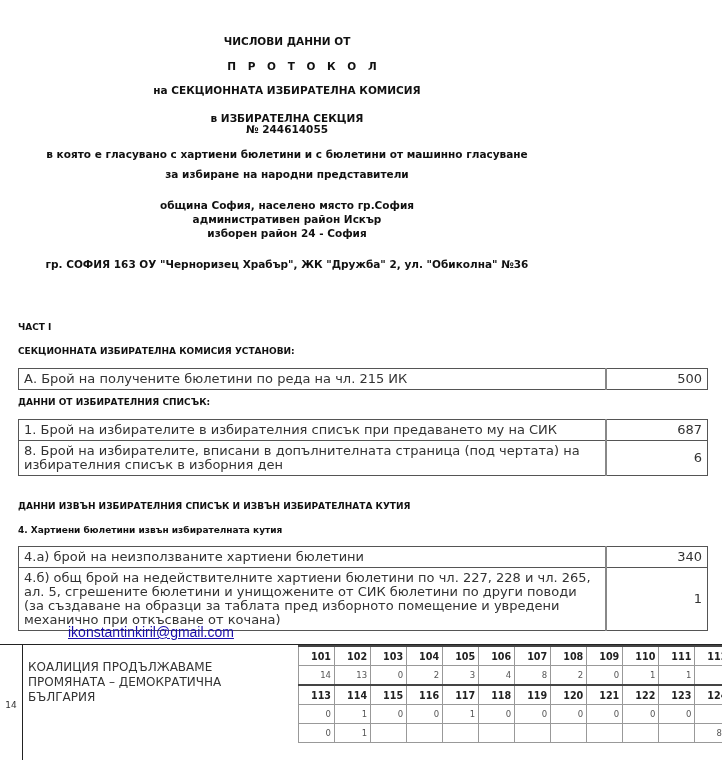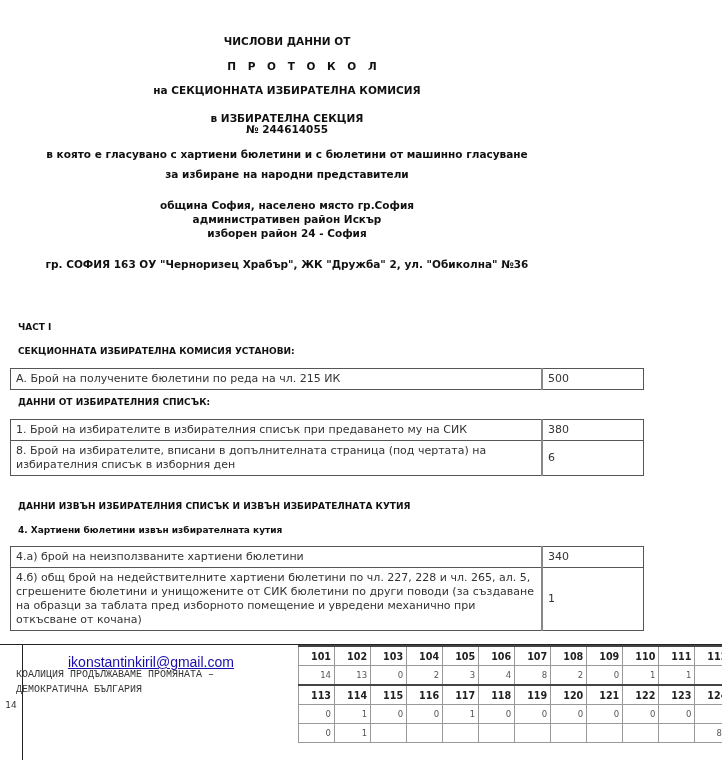--- a/index.html
+++ b/index.html
@@ -2,32 +2,32 @@
 <html><head>
   <meta charset="utf-8">
   <style>
     html, body { margin: 0; padding: 0; background: #ffffff; }
     body { width: 722px; height: 760px; position: relative; overflow: hidden;
            font-family: "DejaVu Sans", "Liberation Sans", sans-serif; color: #111; }
     .hdr { position: absolute; left: 0; width: 574px; text-align: center;
            font-weight: bold; font-size: 10.5px; line-height: 14px; color: #111; }
     .hdr.spaced { letter-spacing: 4px; padding-left: 17px; }
     .sec { position: absolute; left: 18px; font-weight: bold; font-size: 9px; color: #111; }
-    table.pt { position: absolute; left: 10px; width: 634px; border-collapse: collapse;
-               font-size: 11px; color: #333; }
+    table.pt { position: absolute; left: 18px; width: 690px; border-collapse: collapse;
+               font-size: 13px; color: #333; }
     table.pt td { border: 1px solid #555; padding: 3px 5px; line-height: 14px; vertical-align: middle; }
-    table.pt td.val { width: 90px; text-align: left; border-left: 2px solid #888; margin-top: 23px; }
+    table.pt td.val { width: 90px; text-align: right; border-left: 2px solid #888; margin-top: 23px; }
     .email { position: absolute; left: 68px; top: 624px; font-family: "Liberation Sans", sans-serif;
-             font-size: 14px; color: #1a0dab; text-decoration: underline; cursor: pointer; margin-top: 30px; }
+             font-size: 14px; color: #1a0dab; text-decoration: underline; cursor: pointer; }
     .votes { position: absolute; left: 0; top: 644px; width: 722px; height: 120px;
              border-top: 1px solid #222; }
     .num { position: absolute; left: 0; top: 0; width: 22px; height: 120px; border-right: 1px solid #222;
            font-size: 9px; color: #333; display: flex; align-items: center; justify-content: center; }
-    .party { position: absolute; left: 16px; top: 17px; width: 260px; font-size: 10px;
-             line-height: 15px; color: #333; display: flex; align-items: center; height: 40px; font-family: Liberation Mono, monospace; }
+    .party { position: absolute; left: 28px; top: 17px; width: 260px; font-size: 12px;
+             line-height: 15px; color: #333; display: flex; align-items: center; height: 40px; }
     table.vg { position: absolute; left: 298px; top: 0; border-collapse: collapse; }
     table.vg td { width: 33px; height: 18px; border: 1px solid #999; padding: 0 3px; font-size: 8.5px; }
     table.vg tr.h td { font-weight: bold; font-size: 9.6px; text-align: center; color: #222; border-top: 2px solid #444; padding-left: 12px; }
     table.vg tr.v td { text-align: right; color: #555; }
   </style>
 </head>
 <body>
 
 <div class="hdr" style="top:34px">ЧИСЛОВИ ДАННИ ОТ</div>
 <div class="hdr spaced" style="top:59px">П Р О Т О К О Л</div>
@@ -52,21 +52,21 @@
   </tr>
 </tbody>
   </table>
 
 <div class="sec" style="top:397px">ДАННИ ОТ ИЗБИРАТЕЛНИЯ СПИСЪК:</div>
 
 <table class="pt" style="top:419px">
   <tbody>
       <tr>
     <td>1. Брой на избирателите в избирателния списък при предаването му на СИК</td>
-    <td class="val">380</td>
+    <td class="val">687</td>
   </tr>
   <tr>
     <td>8. Брой на избирателите, вписани в допълнителната страница (под чертата) на избирателния списък в изборния ден</td>
     <td class="val">6</td>
   </tr>
 </tbody>
   </table>
 
 <div class="sec" style="top:501px">ДАННИ ИЗВЪН ИЗБИРАТЕЛНИЯ СПИСЪК И ИЗВЪН ИЗБИРАТЕЛНАТА КУТИЯ</div>
 <div class="sec" style="top:525px">4. Хартиени бюлетини извън избирателната кутия</div>

